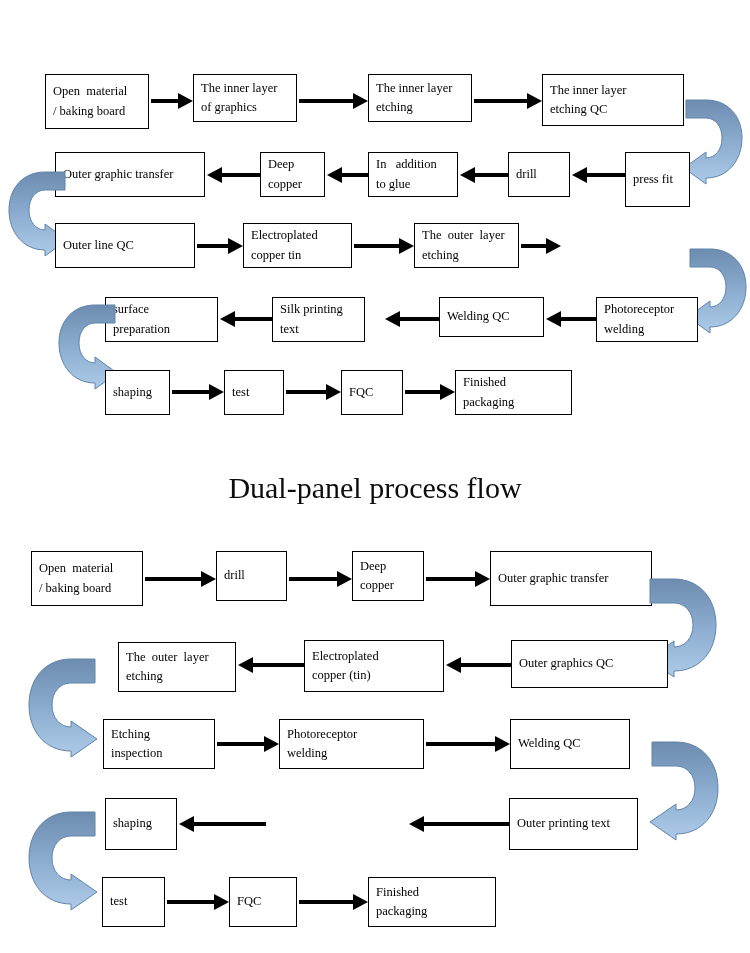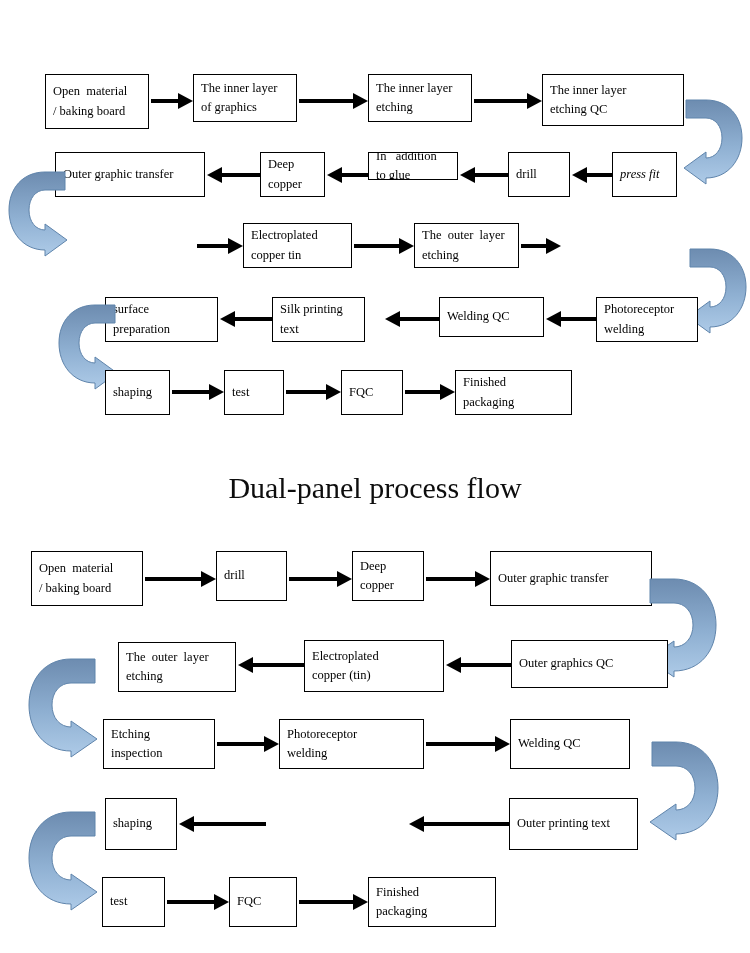--- a/index.html
+++ b/index.html
@@ -93,51 +93,54 @@
     <div class="shaft" style="left:13px;width:40px;"></div>
       <div class="head" style="left:0;"></div>
   </div>
   <div class="box" style="left:260px;top:152px;width:65px;height:45px;">
     <span class="txt">Deep<br>copper</span>
   </div>
   <div class="arrow left" style="left:327px;top:175px;width:41px;">
     <div class="shaft" style="left:13px;width:28px;"></div>
       <div class="head" style="left:0;"></div>
   </div>
-  <div class="box" style="left:368px;top:152px;width:90px;height:28px;">
+  <div class="box" style="left:368px;top:152px;width:90px;height:45px;">
     <span class="txt">In&nbsp;&nbsp;&nbsp;addition<br>to&nbsp;glue</span>
   </div>
   <div class="arrow left" style="left:460px;top:175px;width:48px;">
     <div class="shaft" style="left:13px;width:35px;"></div>
       <div class="head" style="left:0;"></div>
   </div>
   <div class="box" style="left:508px;top:152px;width:62px;height:45px;">
     <span class="txt">drill</span>
   </div>
   <div class="arrow left" style="left:572px;top:175px;width:53px;">
     <div class="shaft" style="left:13px;width:40px;"></div>
       <div class="head" style="left:0;"></div>
   </div>
-  <div class="box" style="left:612px;top:152px;width:65px;height:45px;font-style:italic;">
+  <div class="box" style="left:625px;top:152px;width:65px;height:55px;">
     <span class="txt">press fit</span>
   </div>
 
   <div class="uarrow" style="left:5px;top:170px;">
     <svg width="62" height="86" viewBox="0 0 62 86">
       <defs>
         <linearGradient id="gL1" x1="0" y1="0" x2="0" y2="1">
           <stop offset="0%" stop-color="#6d8cb0"></stop>
             <stop offset="55%" stop-color="#8fb0d2"></stop>
             <stop offset="100%" stop-color="#aecbe8"></stop>
         </linearGradient>
       </defs>
       <path d="M60,2 L40,2 C18,2 4,18 4,40 C4,62 18,80 40,80 L40,86 L62,70 L40,54 L40,60 C31,60 24,52 24,40 C24,28 31,20 40,20 L60,20 Z" fill="url(#gL1)" stroke="#5f84ab" stroke-width="1"></path>
     </svg>
   </div>
 
+  <div class="box" style="left:55px;top:223px;width:140px;height:45px;">
+    <span class="txt">Outer line QC</span>
+  </div>
   <div class="arrow right" style="left:197px;top:246px;width:46px;">
     <div class="shaft" style="left:0;width:33px;"></div>
       <div class="head" style="left:31px;"></div>
   </div>
   <div class="box" style="left:243px;top:223px;width:109px;height:45px;">
     <span class="txt">Electroplated<br>copper&nbsp;tin</span>
   </div>
   <div class="arrow right" style="left:354px;top:246px;width:60px;">
     <div class="shaft" style="left:0;width:47px;"></div>
       <div class="head" style="left:45px;"></div>

